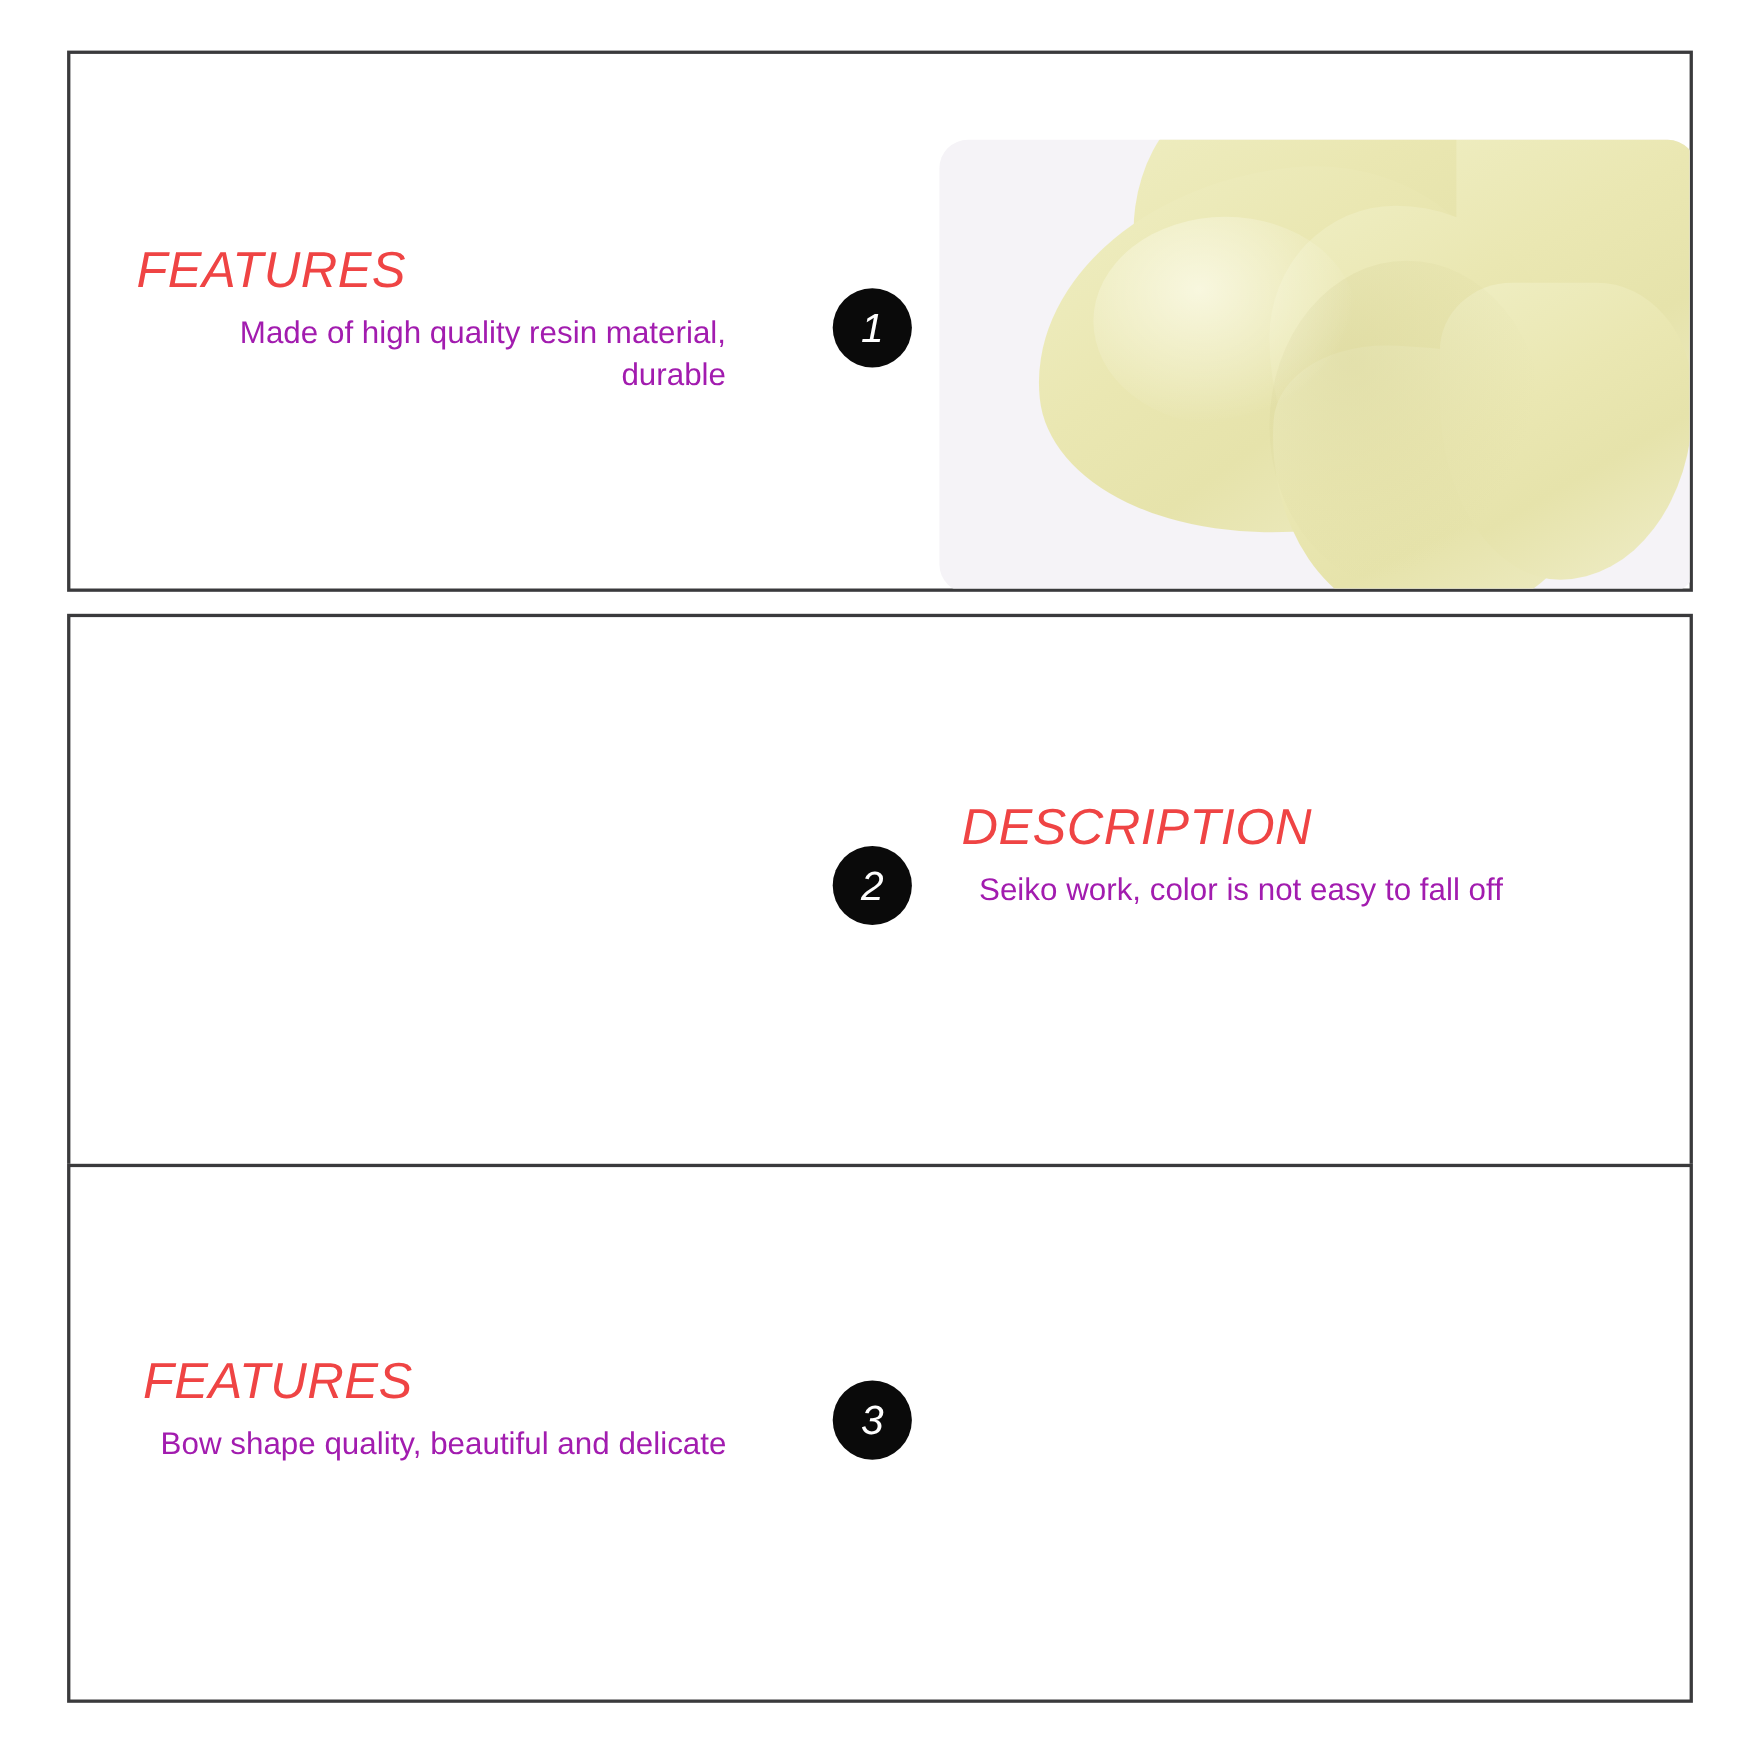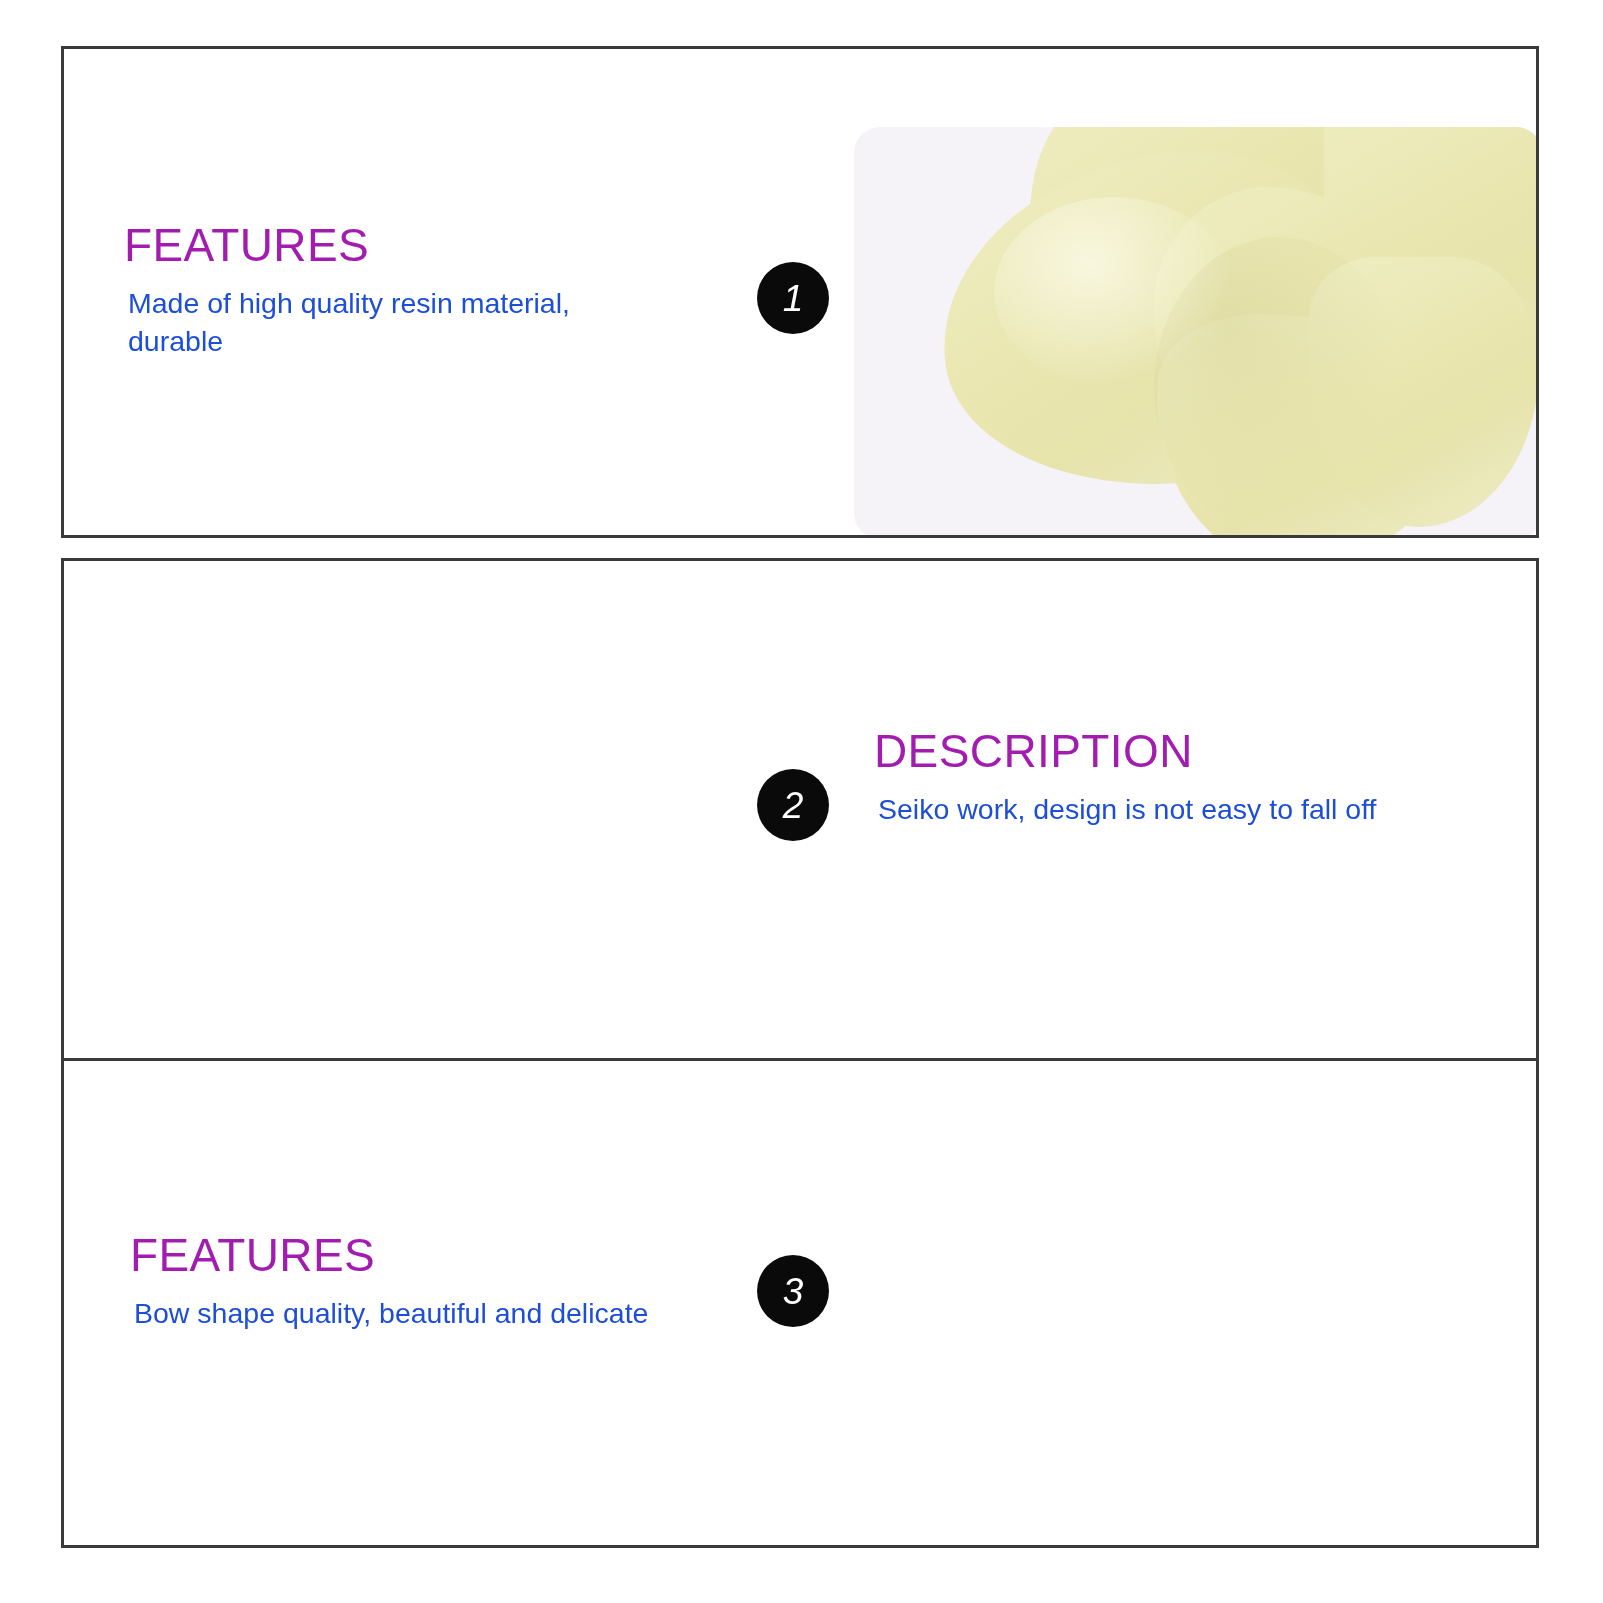--- a/index.html
+++ b/index.html
@@ -32,32 +32,34 @@
   #panel-1 { left: 61px;  top: 46px;   width: 1478px; height: 492px; }
   #panel-2 { left: 61px;  top: 558px;  width: 1478px; height: 584px; }
   #panel-3 { left: 61px;  top: 1058px; width: 1478px; height: 490px; }
 
   
   .textblock { position: absolute; }
   .heading {
     font-size: 46px;
     font-weight: 400;
     letter-spacing: 0.4px;
-    color: #a21caf;
+    color: #ef4444;
     line-height: 1.05;
     margin: 0 0 16px 0;
     white-space: nowrap;
+    font-style: italic;
   }
   .body-copy {
     font-size: 28.5px;
     font-weight: 400;
-    color: #1d4ed8;
+    color: #a21caf;
     line-height: 1.33;
-    margin: 4px;
+    margin: 16px;
     max-width: 520px;
+    text-align: right;
   }
 
   #text-1 { left: 60px; top: 172px; }
   #text-2 { left: 810px; top: 166px; }
   #text-3 { left: 66px; top: 170px; }
   #text-2 .body-copy { max-width: 520px; }
 
   
   .badge {
     position: absolute;
@@ -170,21 +172,21 @@
         </div>
       </div>
     </div>
 
   </section>
 
   <section class="panel" id="panel-2">
 
     <div class="textblock" id="text-2">
       <h2 class="heading">DESCRIPTION</h2>
-      <p class="body-copy">Seiko work, design is not easy to fall off</p>
+      <p class="body-copy">Seiko work, color is not easy to fall off</p>
     </div>
 
   </section>
 
   <section class="panel" id="panel-3">
 
     <div class="textblock" id="text-3">
       <h2 class="heading">FEATURES</h2>
       <p class="body-copy">Bow shape quality, beautiful and delicate</p>
     </div>

